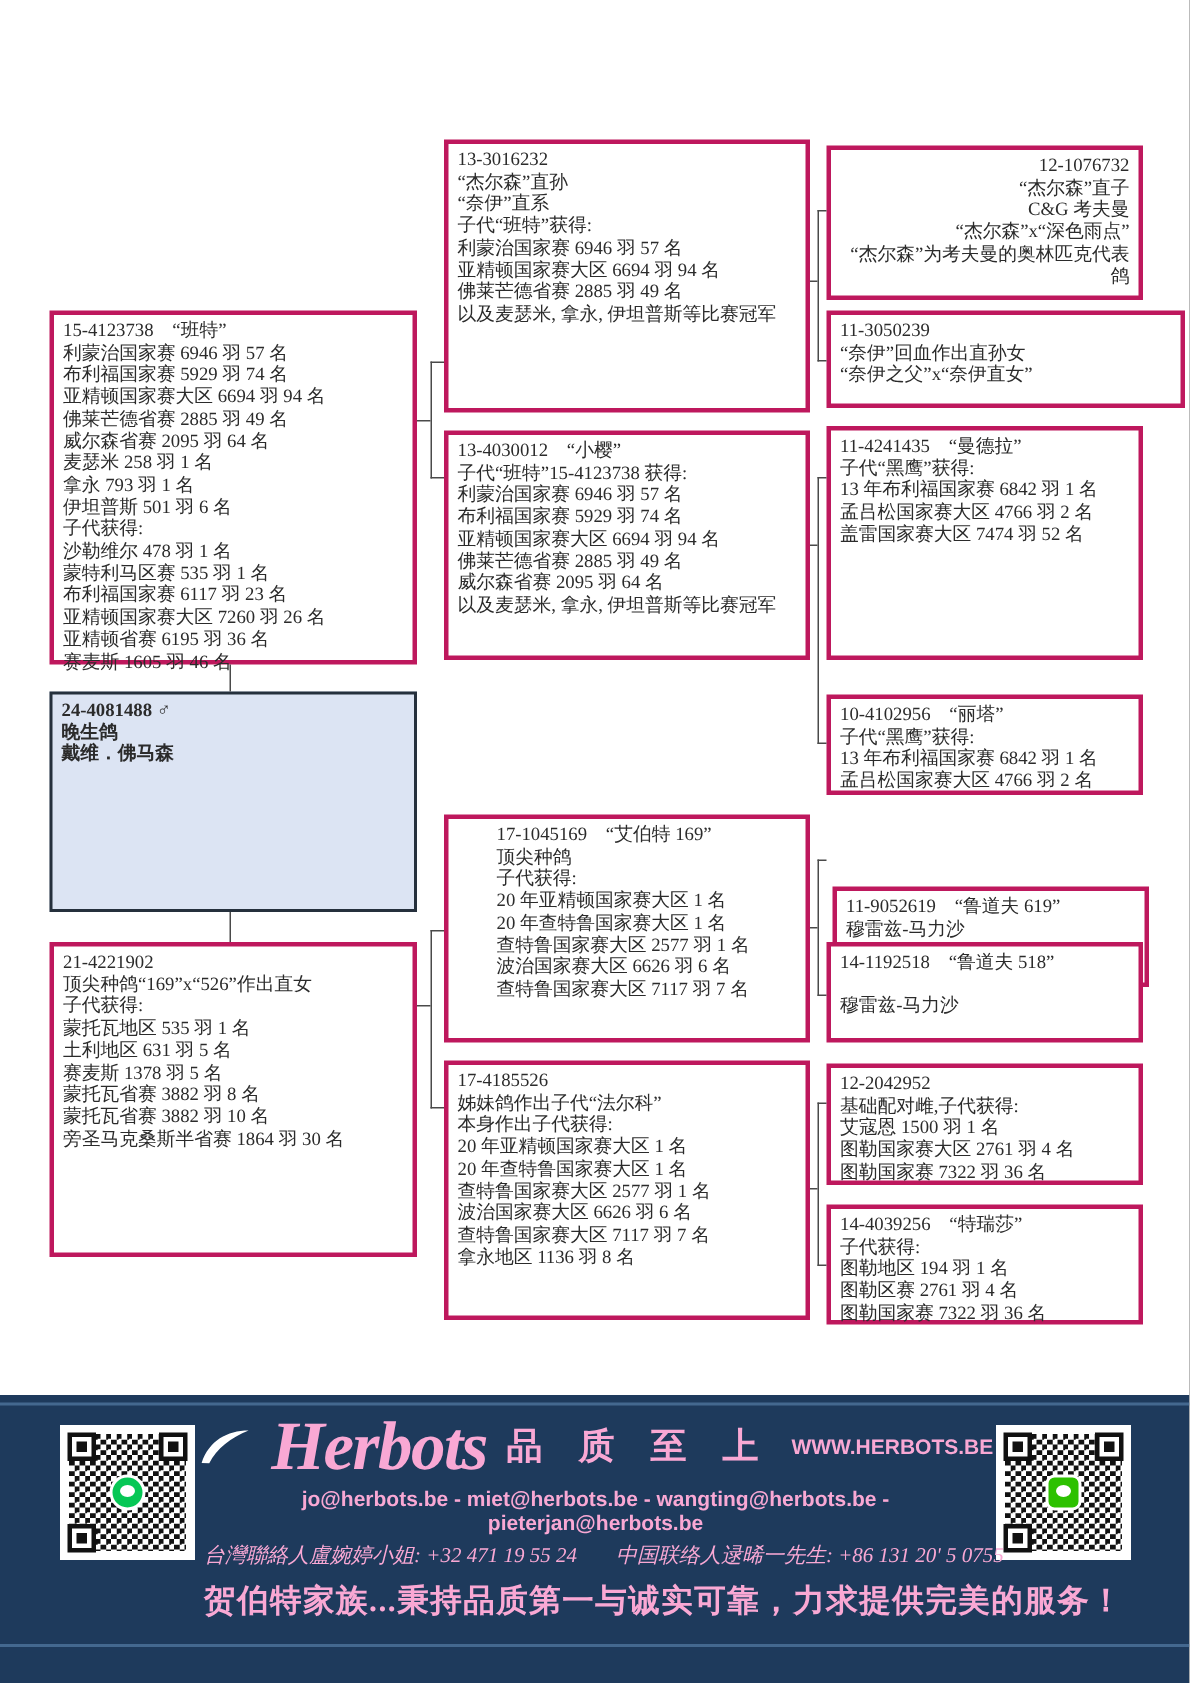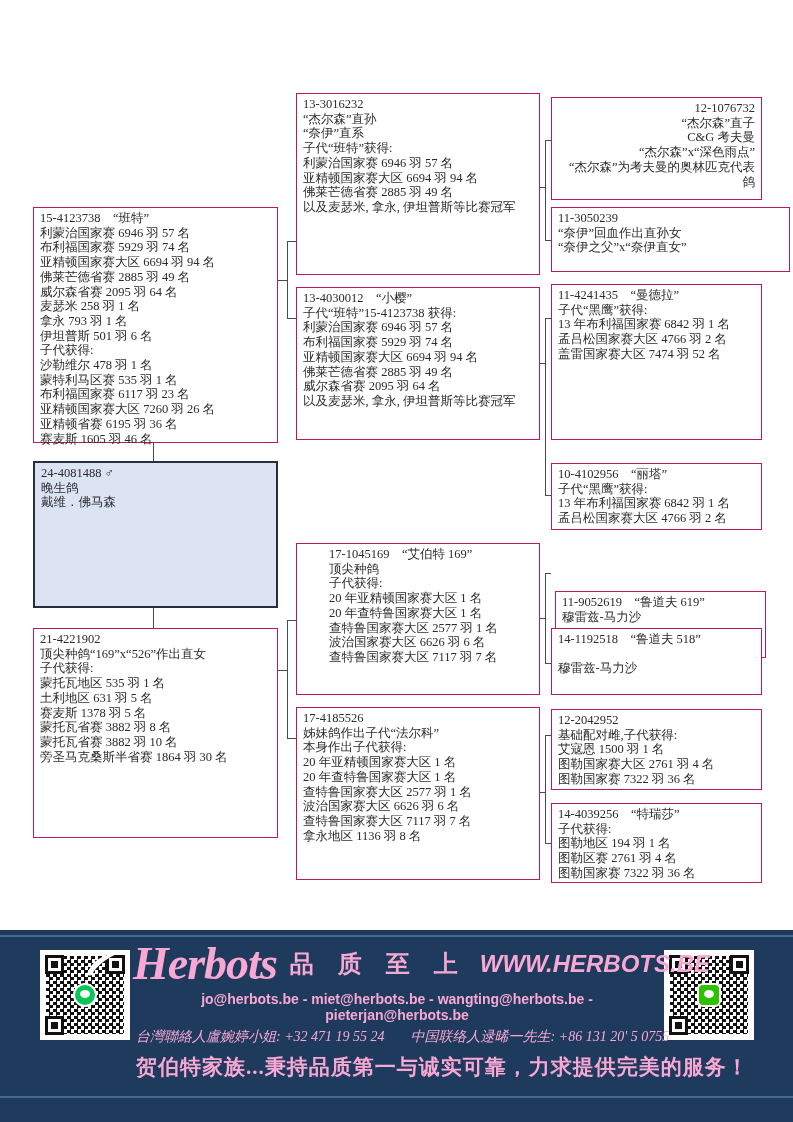--- a/index.html
+++ b/index.html
@@ -3,27 +3,27 @@
 <meta charset="utf-8">
 <style>
   html,body{margin:0;padding:0;background:#888;}
   .page{
     position:relative;width:793px;height:1122px;background:#ffffff;overflow:hidden;
     font-family:"Liberation Serif","DejaVu Serif",serif;color:#2b2b2b;
     margin:0 auto;
   }
   
   .pbox{
-    position:absolute;box-sizing:border-box;border:1px solid #be185d;background:#fff;
+    position:absolute;box-sizing:border-box;border:3px solid #be185d;background:#fff;
     padding:3px 6px;font-size:12.5px;line-height:14.7px;white-space:normal;
   }
   .pbox .line{min-height:14.7px;}
   #box-subject{background:#dce4f3;border:2px solid #25303c;}
   #box-sire      { left:33px;  top:207px; width:245px; height:236px; }
-  #box-subject   { left:33px;  top:461px; width:245px; height:147px; }
+  #box-subject   { left:33px;  top:461px; width:245px; height:147px;font-weight:bold; }
   #box-dam       { left:33px;  top:628px; width:245px; height:210px; }
   #box-sire_sire { left:296px; top:93px;  width:244px; height:182px; }
   #box-sire_dam  { left:296px; top:287px; width:244px; height:153px; }
   #box-dam_sire  { left:296px; top:543px; width:244px; height:152px;padding-left:32px; }
   #box-dam_dam   { left:296px; top:707px; width:244px; height:173px; }
   #box-ss_sire   { left:551px; top:97px;  width:211px; height:103px;text-align:right; }
   #box-ss_dam    { left:551px; top:207px; width:239px; height:65px;  }
   #box-sd_sire   { left:551px; top:284px; width:211px; height:156px; }
   #box-sd_dam    { left:551px; top:463px; width:211px; height:67px;  }
   #box-ds_sire   { left:555px; top:543px; width:211px; height:67px;margin-top:48px;  }
@@ -34,21 +34,21 @@
   .cl{position:absolute;background:#4a4a4a;}
   
   .footer{position:absolute;left:0;top:930px;width:793px;height:192px;background:#1e3a5c;color:#f9a8d4;}
   .stripe{position:absolute;left:0;right:0;height:2px;background:#44688f;}
   .footer-center{position:absolute;left:136px;top:8px;width:522px;text-align:center;}
   .logo-row{display:flex;justify-content:center;align-items:center;gap:13px;height:52px;}
   .feather{display:inline-block;transform:rotate(-8deg);line-height:0;}
   .logo-script{font-family:"Liberation Serif","DejaVu Serif",serif;font-style:italic;font-weight:bold;
     font-size:46px;line-height:1;letter-spacing:-1px;}
   .cn-slogan{font-size:24px;letter-spacing:9px;font-weight:600;white-space:nowrap;}
-  .site{font-family:"Liberation Sans","DejaVu Sans",sans-serif;font-weight:bold;font-size:24px;white-space:nowrap;font-style:italic;}
+  .site{font-family:"Liberation Sans","DejaVu Sans",sans-serif;font-weight:bold;font-size:14px;white-space:nowrap;}
   .emails{font-family:"Liberation Sans","DejaVu Sans",sans-serif;font-weight:bold;font-size:14px;margin-top:1px;}
   .contacts{font-size:14px;margin-top:5px;font-style:italic;white-space:nowrap;}
   .contacts .gap{display:inline-block;width:26px;}
   .tagline{font-size:21px;margin-top:7px;font-weight:bold;letter-spacing:1px;white-space:nowrap;}
   
   .qr{position:absolute;width:90px;height:90px;background:#fff;}
   .qr-inner{position:absolute;inset:6px;
     background-image:conic-gradient(#111 25%,#fff 0 50%,#111 0 75%,#fff 0);
     background-size:7px 7px;}
   .qr-finder{position:absolute;width:19px;height:19px;box-sizing:border-box;border:3px solid #111;background:#fff;}

